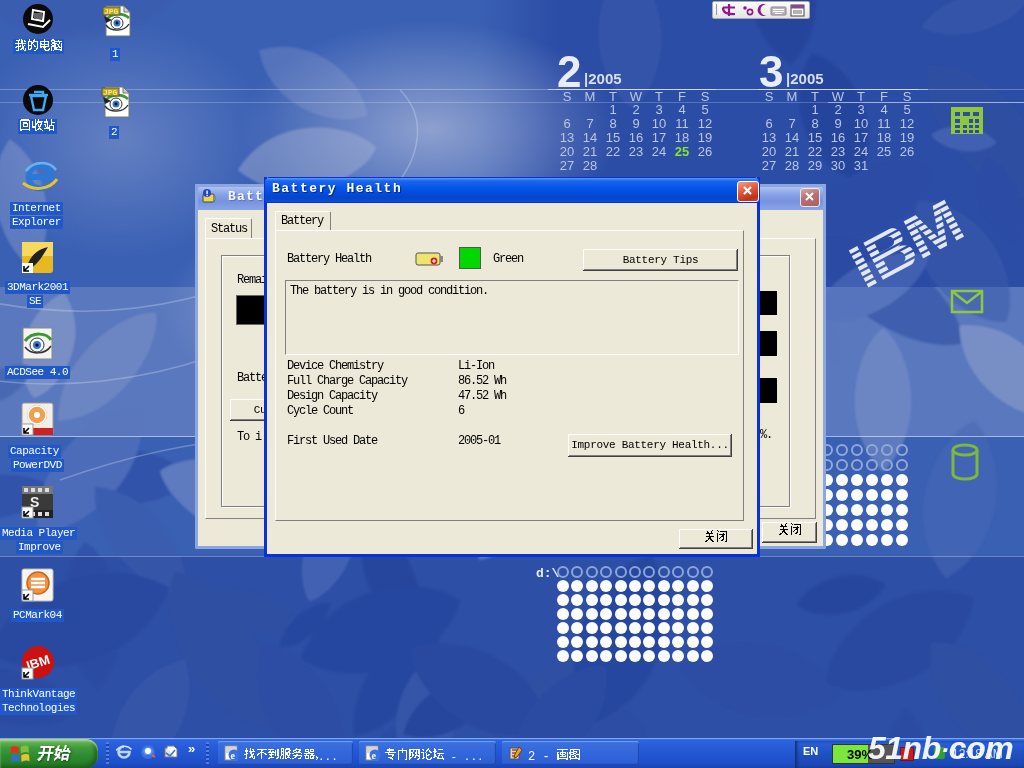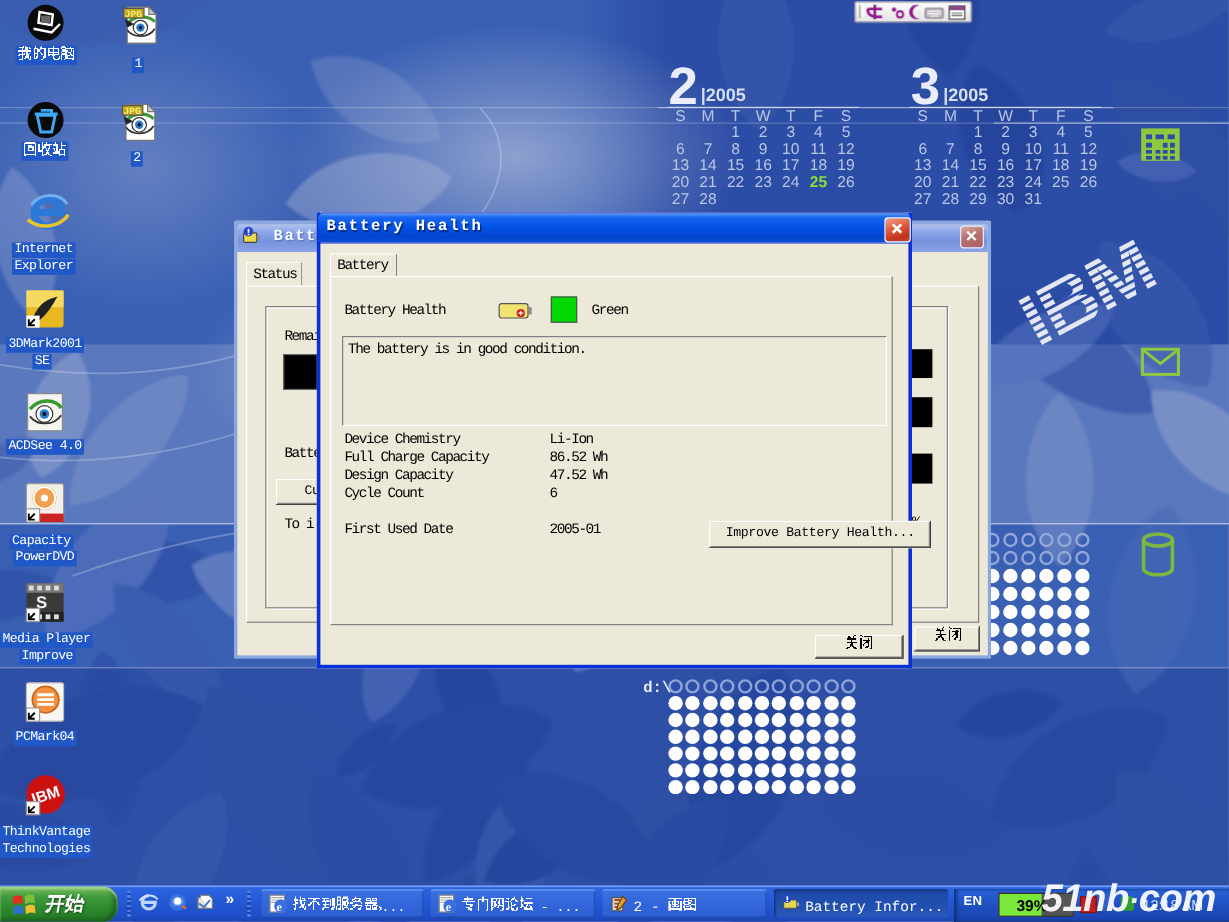--- a/index.html
+++ b/index.html
@@ -559,33 +559,34 @@
 <div class="abs raised" style="left:8px;top:53px;width:467px;height:289px;background:#ece9d8"></div>
 <div class="abs t12" style="left:20px;top:75px">Battery Health</div>
 <svg class="abs" style="left:148px;top:73px" width="30" height="17" viewBox="0 0 30 17">
  <rect x="1" y="3" width="24" height="12" rx="2" fill="#f0e470" stroke="#555"></rect>
  <rect x="25" y="6" width="3" height="6" fill="#888"></rect>
  <circle cx="19" cy="11" r="3.4" fill="#cc2222"></circle>
         <path d="M17,11 h4 M19,9 v4" stroke="#fff" stroke-width="1"></path>
 </svg>
 <div class="abs" style="left:192px;top:70px;width:20px;height:20px;background:#00d800;border:1px solid #555"></div>
 <div class="abs t12" style="left:226px;top:75px">Green</div>
+<div class="abs btn" style="left:316px;top:72px;width:155px;height:22px;line-height:22px">Battery Tips</div>
 <div class="abs sunk" style="left:18px;top:103px;width:452px;height:73px;background:#ece9d8"></div>
 <div class="abs t12" style="left:23px;top:107px">The battery is in good condition.</div>
 <div class="abs t12" style="left:20px;top:182px">Device Chemistry</div>
       <div class="abs t12" style="left:191px;top:182px">Li-Ion</div>
 <div class="abs t12" style="left:20px;top:197px">Full Charge Capacity</div>
       <div class="abs t12" style="left:191px;top:197px">86.52 Wh</div>
 <div class="abs t12" style="left:20px;top:212px">Design Capacity</div>
       <div class="abs t12" style="left:191px;top:212px">47.52 Wh</div>
 <div class="abs t12" style="left:20px;top:227px">Cycle Count</div>
       <div class="abs t12" style="left:191px;top:227px">6</div>
 <div class="abs t12" style="left:20px;top:257px">First Used Date</div>
       <div class="abs t12" style="left:191px;top:257px">2005-01</div>
-<div class="abs btn" style="left:324px;top:257px;width:185px;height:23px;line-height:23px">Improve Battery Health...</div>
+<div class="abs btn" style="left:301px;top:257px;width:164px;height:23px;line-height:23px">Improve Battery Health...</div>
 <div class="abs btn" style="left:412px;top:352px;width:74px;height:20px;line-height:20px"><svg width="22" height="12" viewBox="0 0 22 12" style="" shape-rendering="crispEdges">
           <path d="M7 0h1v1h-1zM12 0h1v1h-1zM2 1h1v1h-1zM6 1h1v1h-1zM13 1h1v1h-1zM15 1h7v1h-7zM2 2h2v1h-2zM6 2h1v1h-1zM21 2h1v1h-1zM1 3h7v1h-7zM12 3h1v1h-1zM18 3h1v1h-1zM21 3h1v1h-1zM4 4h1v1h-1zM12 4h1v1h-1zM14 4h6v1h-6zM21 4h1v1h-1zM4 5h1v1h-1zM12 5h1v1h-1zM17 5h2v1h-2zM21 5h1v1h-1zM1 6h8v1h-8zM12 6h1v1h-1zM16 6h3v1h-3zM21 6h1v1h-1zM4 7h2v1h-2zM12 7h1v1h-1zM15 7h1v1h-1zM18 7h1v1h-1zM21 7h1v1h-1zM3 8h3v1h-3zM12 8h1v1h-1zM14 8h1v1h-1zM18 8h1v1h-1zM21 8h1v1h-1zM3 9h1v1h-1zM5 9h2v1h-2zM12 9h1v1h-1zM17 9h2v1h-2zM21 9h1v1h-1zM1 10h2v1h-2zM6 10h2v1h-2zM12 10h1v1h-1zM16 10h2v1h-2zM21 10h1v1h-1zM0 11h2v1h-2zM7 11h2v1h-2zM12 11h1v1h-1zM20 11h2v1h-2z" fill="#000"></path>
         </svg></div>
 </div>
     <div class="abs" style="left:0;top:738px;width:1024px;height:30px;background:linear-gradient(#4a7cf0,#2b63e0 8%,#2458d4 45%,#1e4ec8 85%,#1a44b0)">
 <div class="abs" style="left:0;top:0;width:1024px;height:1px;background:#7fa8f8"></div>
 <div class="abs" style="left:0px;top:1px;width:98px;height:29px;border-radius:0 12px 12px 0;background:linear-gradient(#7cbf5a,#3f9a3f 30%,#2e8a2e 60%,#257a25);box-shadow:inset 0 2px 2px #a8d890, inset -3px -2px 4px #1a5c1a">
   <svg class="abs" style="left:9px;top:4px" width="22" height="22" viewBox="0 0 22 22">
    <g transform="rotate(-4 11 11)">
    <path d="M2,4 C4,2.5 7,2.5 10,4 L10,10.5 C7,9 4,9 2,10.5 Z" fill="#e03020"></path>
@@ -643,30 +644,20 @@
             <rect x="2" y="3" width="9" height="11" fill="#d8d8d0" stroke="#555"></rect>
             <g stroke="#b04818" stroke-width="1.5">
               <path d="M4,5 h5 M4,8 h5 M4,11 h5"></path>
             </g>
             <path d="M11,2 l3,3 -5,7 -3,1 1,-4 z" fill="#e8a030" stroke="#704010"></path>
           </svg></div>
 <div class="abs" style="left:26px;top:5px;white-space:nowrap"><span style="color:#fff;font-family:Liberation Mono;font-size:12px">2 - </span><svg width="23" height="11" viewBox="0 0 23 11" style="" shape-rendering="crispEdges">
             <path d="M0 0h11v1h-11zM13 0h10v1h-10zM5 1h1v1h-1zM13 1h1v1h-1zM16 1h1v1h-1zM22 1h1v1h-1zM5 2h1v1h-1zM13 2h1v1h-1zM16 2h4v1h-4zM22 2h1v1h-1zM0 3h2v1h-2zM3 3h6v1h-6zM10 3h1v1h-1zM12 3h5v1h-5zM19 3h1v1h-1zM22 3h1v1h-1zM0 4h1v1h-1zM3 4h1v1h-1zM5 4h1v1h-1zM8 4h1v1h-1zM10 4h1v1h-1zM12 4h2v1h-2zM16 4h3v1h-3zM22 4h1v1h-1zM0 5h2v1h-2zM3 5h5v1h-5zM10 5h1v1h-1zM13 5h4v1h-4zM19 5h4v1h-4zM0 6h2v1h-2zM5 6h1v1h-1zM8 6h1v1h-1zM10 6h1v1h-1zM13 6h1v1h-1zM17 6h2v1h-2zM22 6h1v1h-1zM0 7h2v1h-2zM3 7h6v1h-6zM10 7h1v1h-1zM12 7h2v1h-2zM15 7h2v1h-2zM18 7h1v1h-1zM22 7h1v1h-1zM0 8h2v1h-2zM10 8h1v1h-1zM12 8h2v1h-2zM18 8h2v1h-2zM22 8h1v1h-1zM0 9h11v1h-11zM13 9h10v1h-10zM0 10h2v1h-2zM9 10h2v1h-2zM13 10h1v1h-1zM21 10h2v1h-2z" fill="#fff"></path>
           </svg></div>
       </div>
-      <div class="abs" style="left:645px;top:3px;width:145px;height:24px;border-radius:2px;background:linear-gradient(#1e48a8,#2250b0 60%,#2a58bc);box-shadow:inset 1px 1px 2px #10306e">
-<div class="abs" style="left:6px;top:4px"><svg width="16" height="16" viewBox="0 0 16 16">
-            <rect x="2" y="5" width="11" height="7" rx="1" fill="#e8d850" stroke="#555"></rect>
-            <rect x="13" y="7" width="2" height="3" fill="#999"></rect>
-            <circle cx="5" cy="4" r="3.5" fill="#2244cc"></circle>
-            <rect x="4.4" y="2" width="1.4" height="3" fill="#fff"></rect>
-            <rect x="4.4" y="5.6" width="1.4" height="1.2" fill="#fff"></rect>
-          </svg></div>
-<div class="abs" style="left:26px;top:5px;white-space:nowrap"><span style="color:#fff;font-family:Liberation Mono;font-size:12px">Battery Infor...</span></div>
-      </div>
 <div class="abs" style="left:795px;top:3px;width:229px;height:27px;background:linear-gradient(#2a62d8,#1e50c0 50%,#1a44b0);box-shadow:inset 2px 0 3px #10306e"></div>
 <div class="abs" style="left:803px;top:7px;color:#fff;font-size:11px;font-weight:bold">EN</div>
 <div class="abs" style="left:832px;top:6px;width:61px;height:18px;background:#555;border:1px solid #333">
   <div class="abs" style="left:0;top:0;width:35px;height:18px;background:#7ae83a"></div>
   <div class="abs" style="left:14px;top:2px;font-size:13px;font-weight:bold;color:#000">39%</div>
 </div>
 <div class="abs" style="left:900px;top:9px;width:12px;height:12px;background:#c02020;border:1px solid #801010"></div>
 <div class="abs" style="left:917px;top:9px;width:12px;height:12px;background:#3060c8;border-radius:3px"></div>
 <div class="abs" style="left:934px;top:9px;width:11px;height:12px;background:#30a030;border-radius:2px"></div>
 <div class="abs" style="left:952px;top:9px;color:#cfe0ff;font-size:12px">12:18 AM</div>

